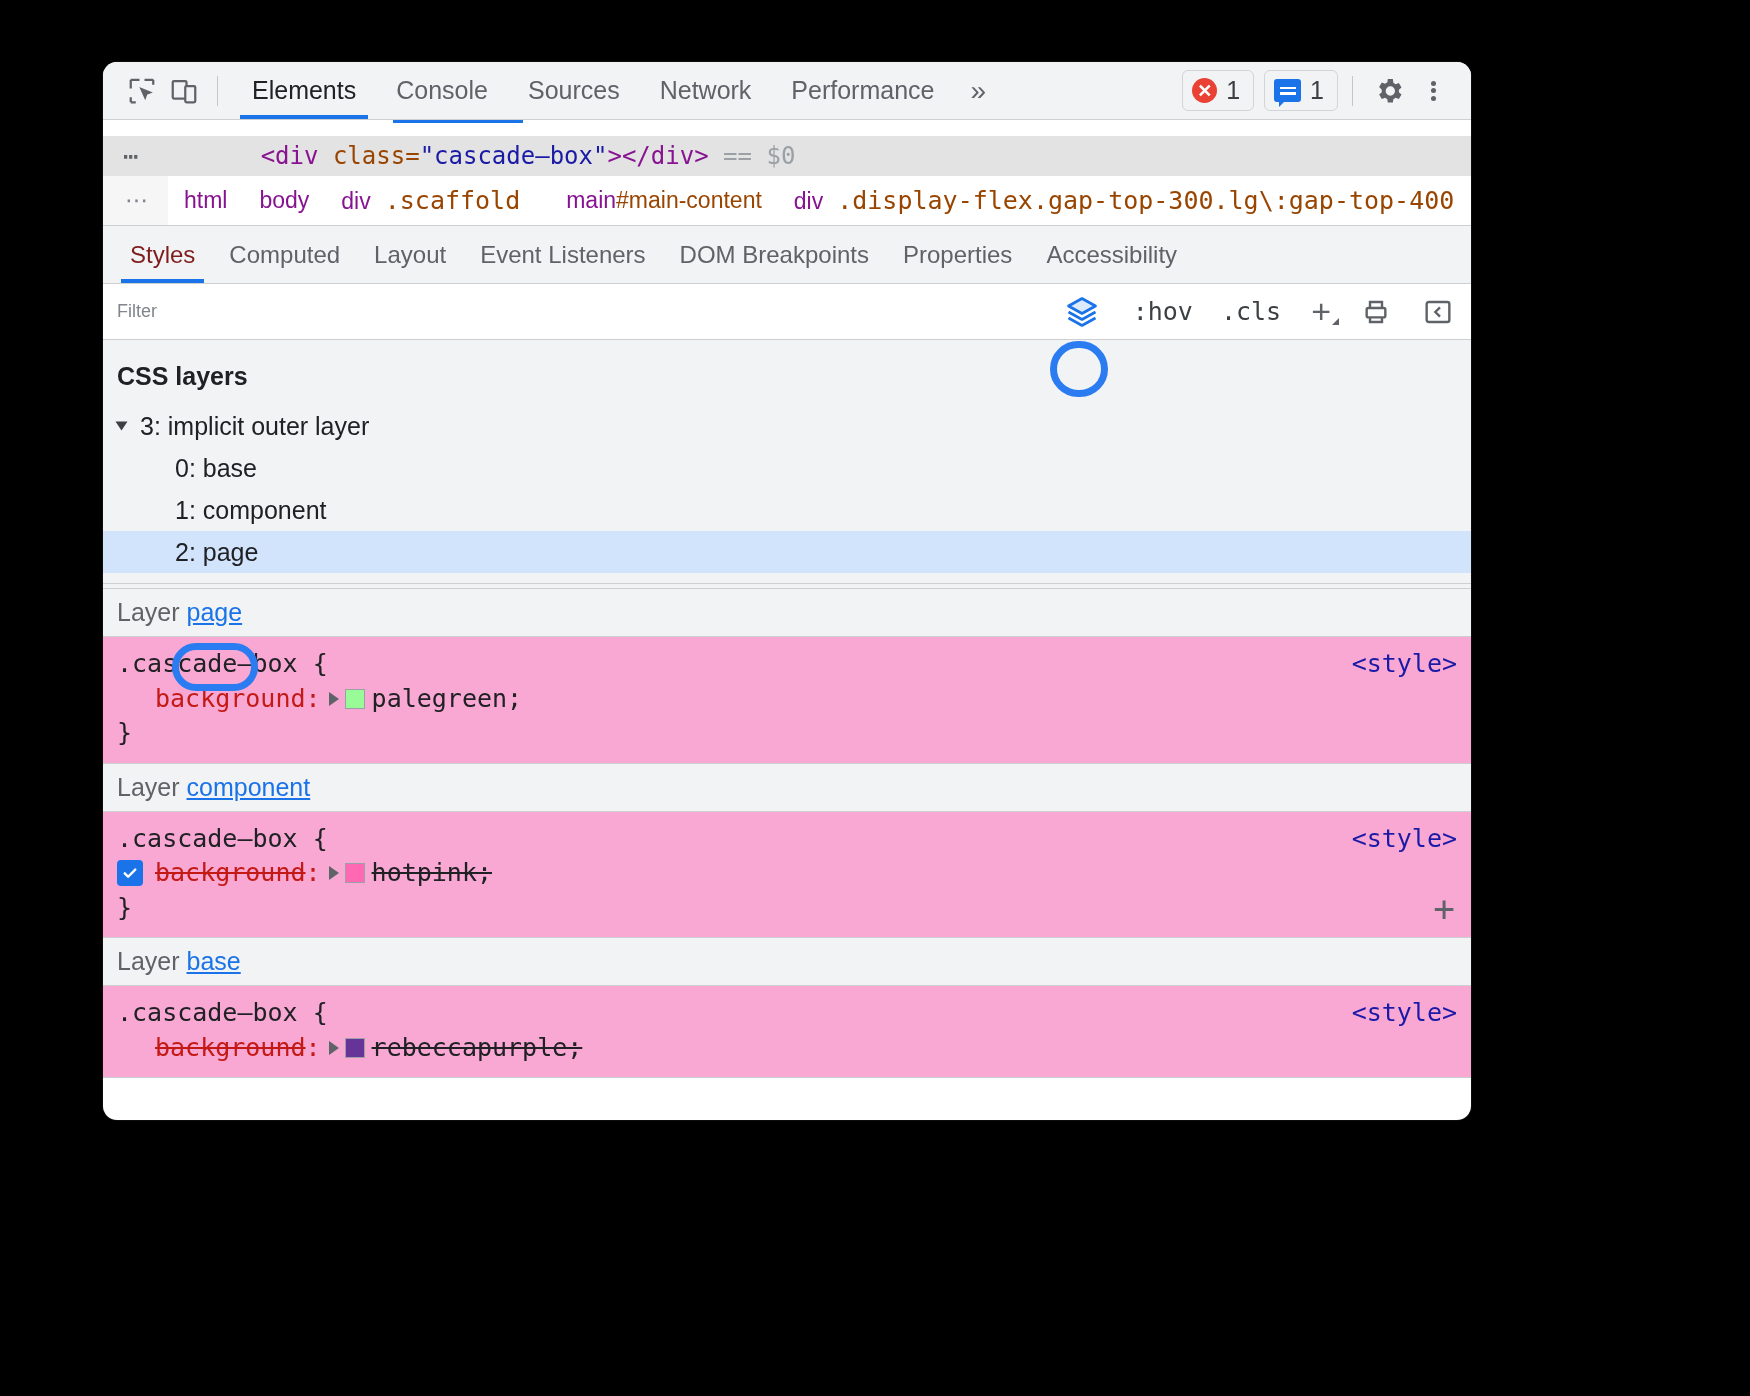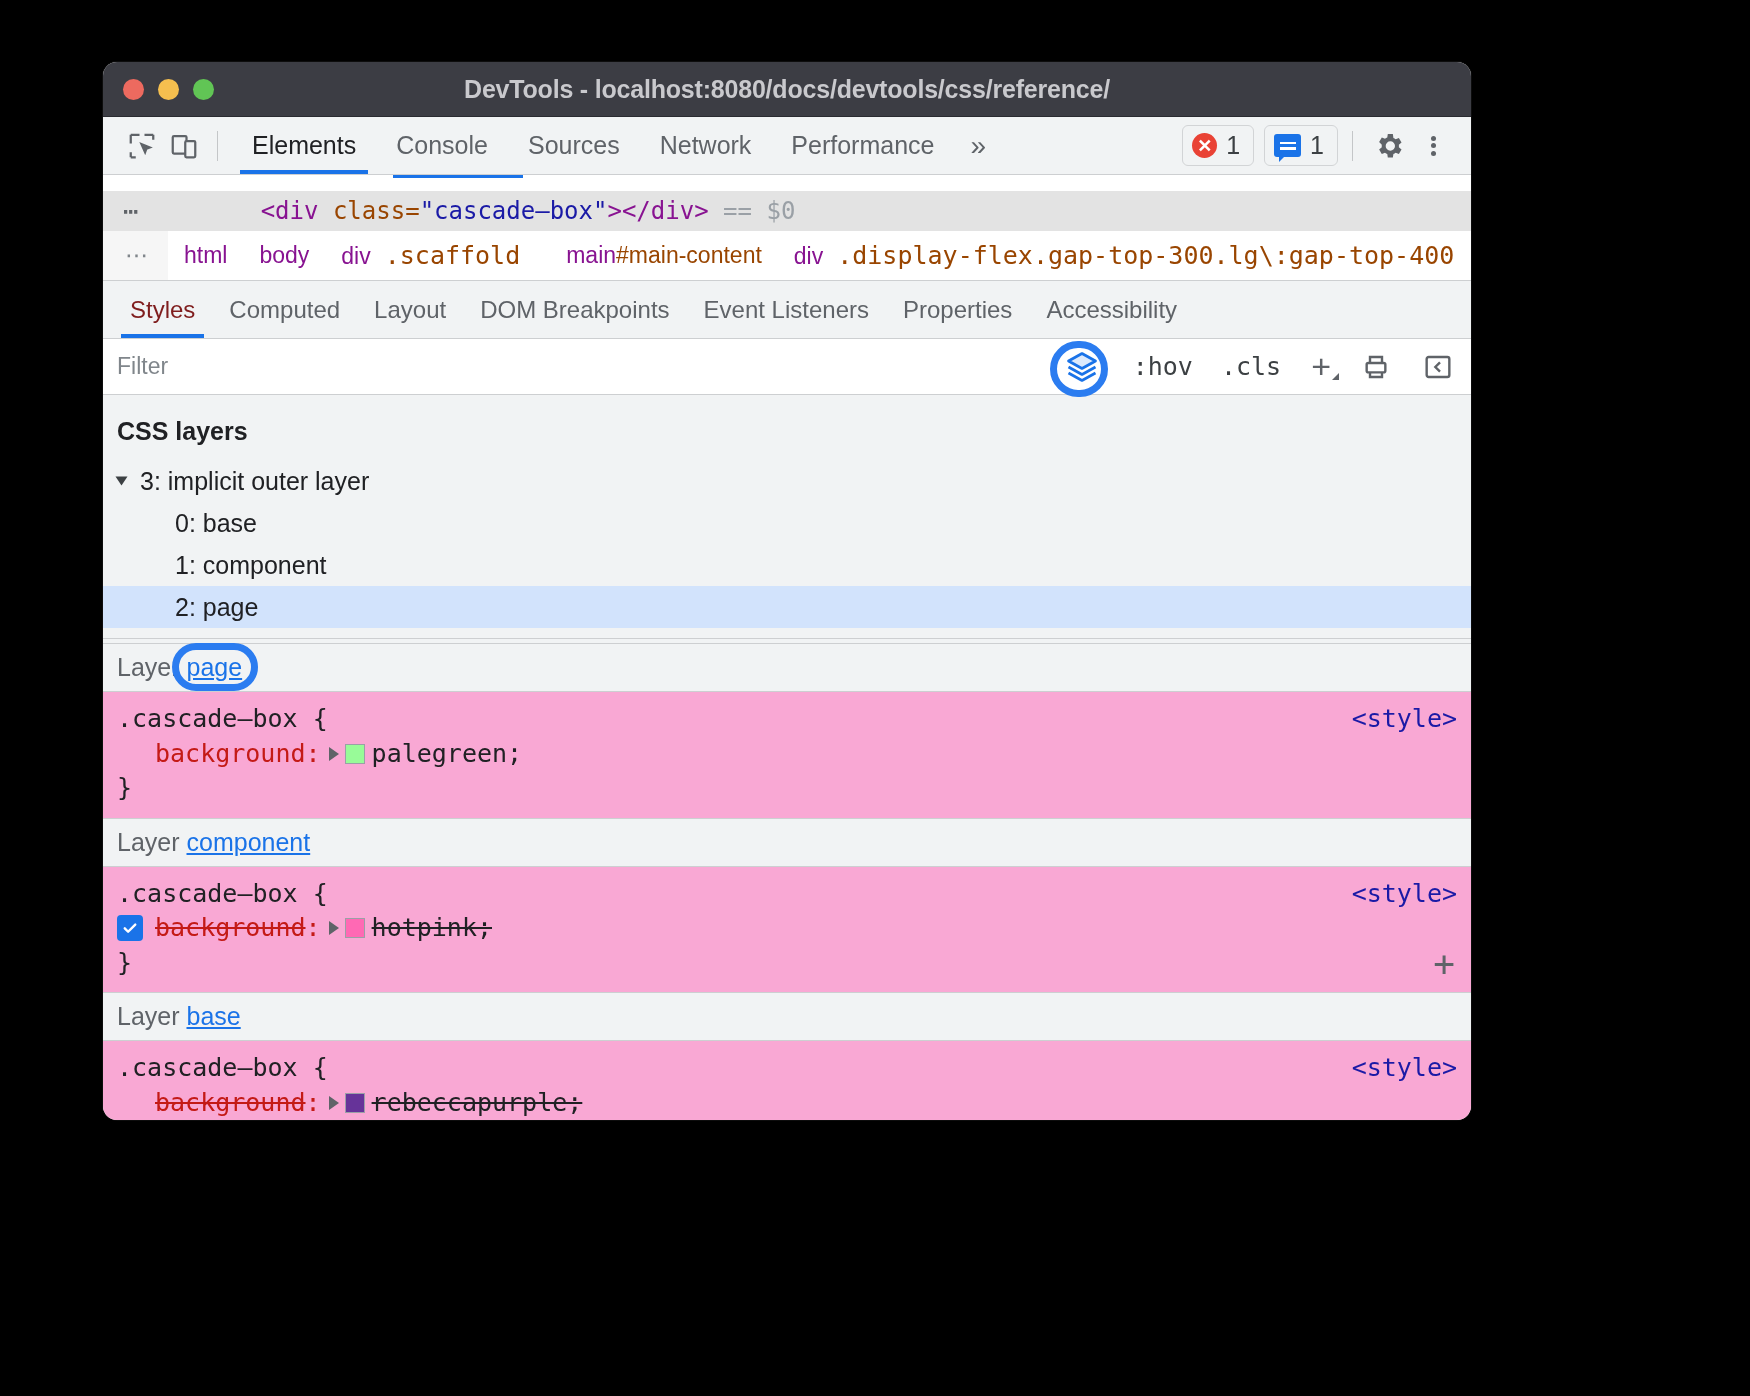--- a/index.html
+++ b/index.html
@@ -190,21 +190,21 @@
   .filterbar {
     height: 56px;
     background: #fff;
     border-bottom: 1px solid #cdcfd1;
     display: flex; align-items: center;
     padding: 0 10px 0 0;
   }
   .filter-input {
     flex: 1; height: 100%;
     border: none; outline: none;
-    font-size: 23px; color: #202124;
+    font-size: 18px; color: #202124;
     padding-left: 14px;
     background: transparent;
     font-family: "Liberation Sans", sans-serif;
   }
   .filter-input::placeholder { color: #80868b; }
   .layers-btn {
     width: 46px; height: 38px;
     display:flex; align-items:center; justify-content:center;
     margin: 0 14px 0 6px;
     position: relative;
@@ -309,28 +309,20 @@
     border-radius: 999px;
     pointer-events: none;
   }
 </style>
 </head>
 <body>
 
 <div class="stage">
   <div class="window">
 
-    <div class="titlebar">
-      <div class="traffic">
-        <span class="dot red"></span>
-        <span class="dot yellow"></span>
-        <span class="dot green"></span>
-      </div>
-      <div class="title-text">DevTools - localhost:8080/docs/devtools/css/reference/</div>
-    </div>
 
     <div class="maintoolbar">
       <div class="tb-icon">
         <svg width="30" height="30" viewBox="0 0 24 24" fill="none" stroke="#5f6368" stroke-width="1.8">
           <path d="M3 3h7M3 3v7M21 3h-7M21 3v4M3 21h4M3 21v-4"></path>
           <path d="M11 10l8 3.2-3.3 1.2-1.2 3.4z" fill="#5f6368" stroke="#5f6368" stroke-width="1.2"></path>
         </svg>
       </div>
       <div class="tb-icon">
         <svg width="30" height="30" viewBox="0 0 24 24" fill="none" stroke="#5f6368" stroke-width="1.8">
@@ -391,22 +383,22 @@
       <span class="crumb"><span>div</span><span class="cls">.scaffold</span></span>
       <span class="crumb"><span>main</span><span class="idp">#main-content</span></span>
       <span class="crumb"><span>div</span><span class="cls">.display-flex.gap-top-300.lg\:gap-top-400</span></span>
 
     </div>
 
     <div class="subtabs">
       <div class="subtab active">Styles</div>
       <div class="subtab">Computed</div>
       <div class="subtab">Layout</div>
+      <div class="subtab">Event Listeners</div>
       <div class="subtab">DOM Breakpoints</div>
-      <div class="subtab">Event Listeners</div>
       <div class="subtab">Properties</div>
       <div class="subtab">Accessibility</div>
     </div>
 
     <div class="filterbar">
       <input class="filter-input" type="text" placeholder="Filter" style="">
       <div class="layers-btn">
         <svg width="36" height="36" viewBox="0 0 24 24" fill="none" stroke="#1a73e8" stroke-width="1.8" stroke-linejoin="round">
           <path d="M12 3l9 5-9 5-9-5 9-5z" fill="#1a73e8" fill-opacity="0.15"></path>
           <path d="M3 12l9 5 9-5"></path>

